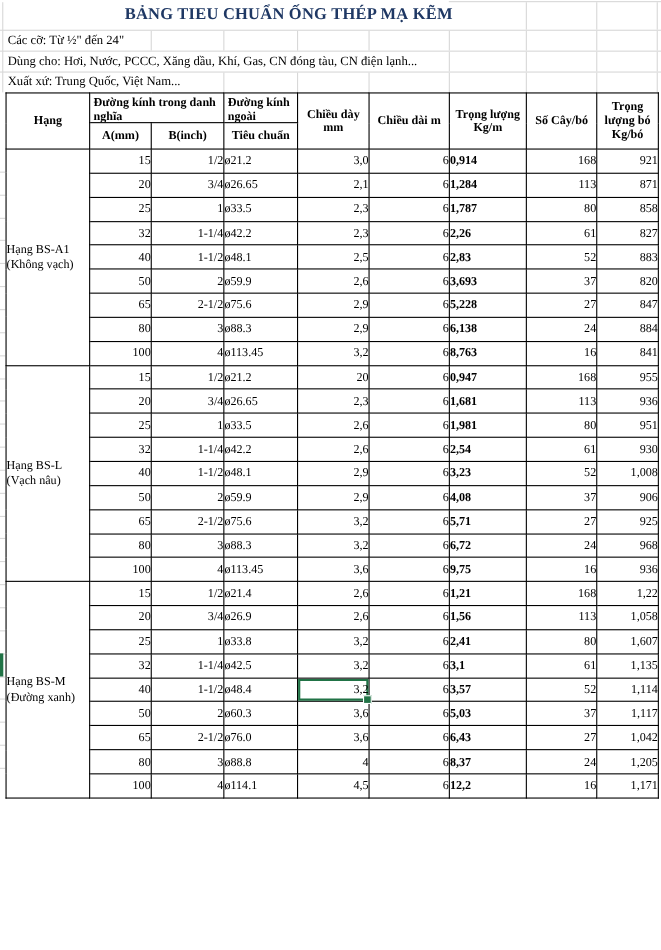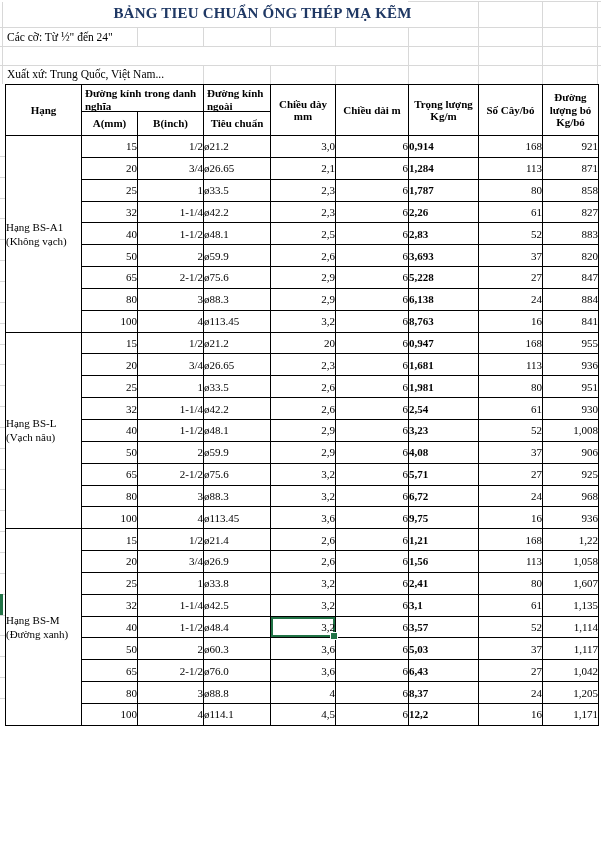--- a/index.html
+++ b/index.html
@@ -121,20 +121,21 @@
       <div class="hgrid" style="top: 656px; left: 0px; width: 5px;"></div>
       <div class="hgrid" style="top: 677px; left: 0px; width: 5px;"></div>
       <div class="hgrid" style="top: 698px; left: 0px; width: 5px;"></div>
     </div>
 
   <div class="row-indicator"></div>
 
   <div class="title">BẢNG TIEU CHUẨN ỐNG THÉP MẠ KẼM</div>
 
   <div class="info-row info-1">Các cỡ:  Từ ½" đến 24"</div>
+  <div class="info-row info-2">Dùng cho: Hơi, Nước, PCCC, Xăng dầu, Khí, Gas, CN đóng tàu, CN điện lạnh...</div>
   <div class="info-row info-3">Xuất xứ: Trung Quốc, Việt Nam...</div>
 
   <table class="std">
     <colgroup>
       <col style="width:76px">
         <col style="width:56px">
         <col style="width:66px">
       <col style="width:67px">
         <col style="width:65px">
         <col style="width:73px">
@@ -148,21 +149,21 @@
         <th colspan="2">
           <div class="clip-head">Đường kính trong danh nghĩa</div>
         </th>
         <th>
           <div class="clip-head">Đường kính ngoài</div>
         </th>
         <th rowspan="2">Chiều dày mm</th>
         <th rowspan="2">Chiều dài m</th>
         <th rowspan="2">Trọng lượng Kg/m</th>
         <th rowspan="2">Số Cây/bó</th>
-        <th rowspan="2">Đường lượng bó Kg/bó</th>
+        <th rowspan="2">Trọng lượng bó Kg/bó</th>
       </tr>
       <tr class="hrow2">
         <th>A(mm)</th>
         <th>B(inch)</th>
         <th>Tiêu chuẩn</th>
       </tr>
     </thead>
     <tbody id="tbody">
         <tr>
           <td rowspan="9" class="group-label">

